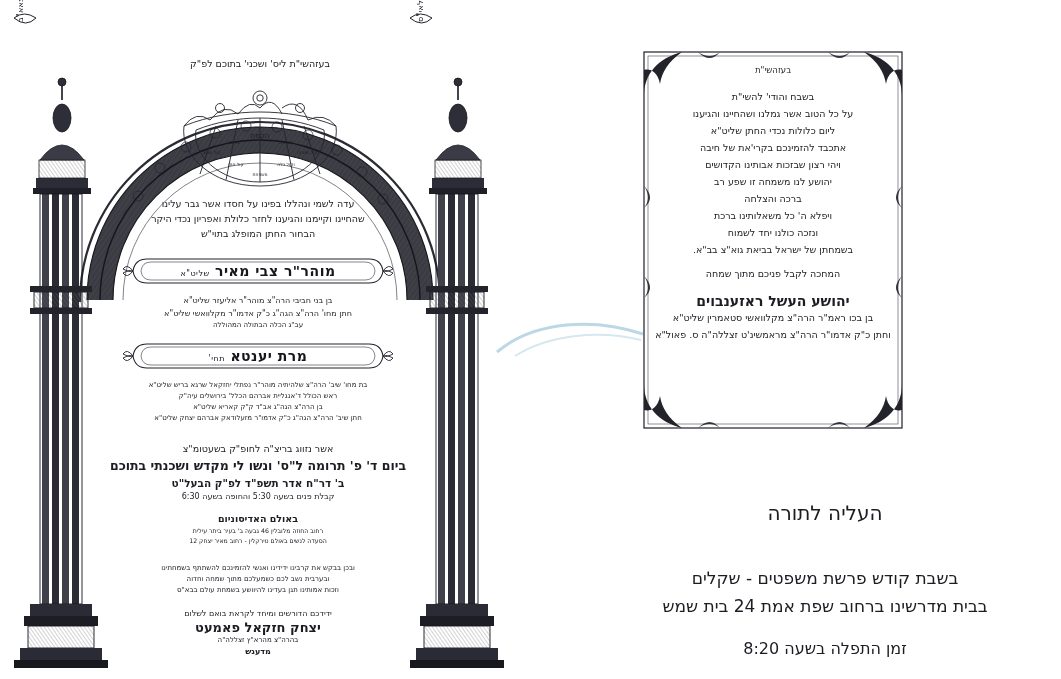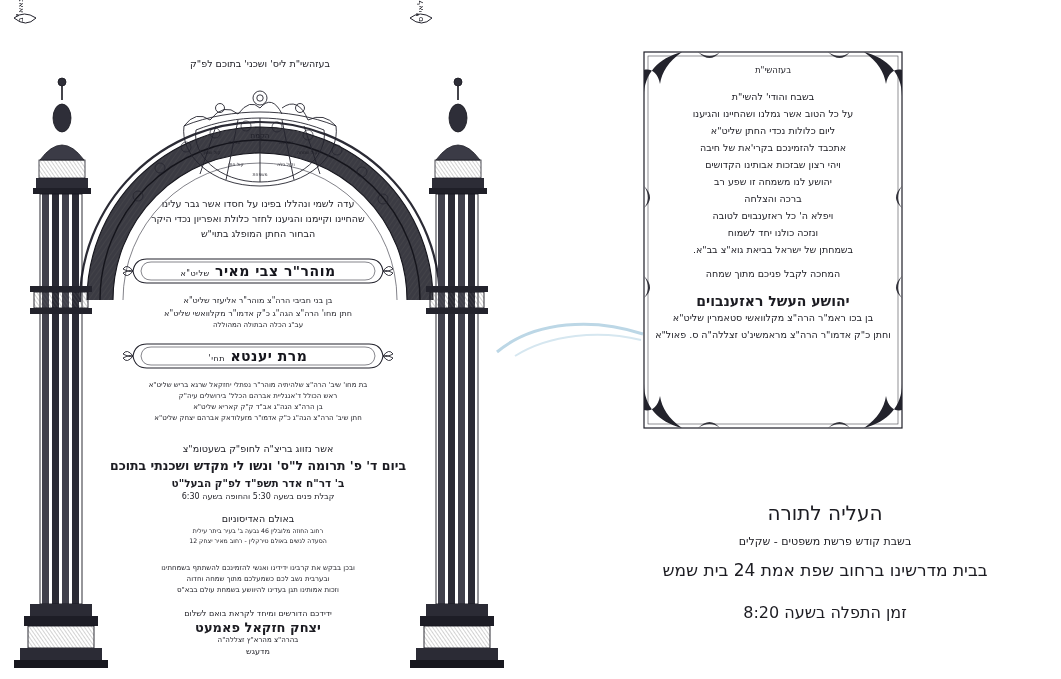--- a/index.html
+++ b/index.html
@@ -109,21 +109,21 @@
     font-weight: bold;
     direction: rtl;
     color: #15151c;
     letter-spacing: 0.5px;
   }
   .cartouche .nm .small {
     font-size: 8px;
     font-weight: normal;
   }
 
-  .bold-line { font-weight: normal; }
+  .bold-line { font-weight: bold; }
   .big-line { font-size: 12.5px; line-height: 19px; font-weight: bold; }
   .mid-line { font-size: 10.5px; line-height: 16px; font-weight: bold; }
 
   .sig {
     font-size: 13px;
     font-weight: bold;
     direction: rtl;
   }
 
   
@@ -158,21 +158,21 @@
   
   .bottom-right {
     position: absolute;
     left: 620px;
     top: 498px;
     width: 410px;
     direction: rtl;
     text-align: center;
   }
   .bottom-right .l1 { font-size: 20px; line-height: 30px; }
-  .bottom-right .l2 { font-size: 11px; line-height: 28px; }
+  .bottom-right .l2 { font-size: 17px; line-height: 28px; margin-top: 36px; }
   .bottom-right .l3 { font-size: 17px; line-height: 28px; }
   .bottom-right .l4 { font-size: 16px; line-height: 26px; margin-top: 16px; }
 
   
   .swash {
     position: absolute;
     left: 495px;
     top: 312px;
     width: 150px;
     height: 60px;
@@ -428,21 +428,21 @@
 
     <div class="card-body">
       <div class="ln hdr">בעזהשי"ת</div>
       <div class="ln">בשבח והודי' להשי"ת</div>
       <div class="ln">על כל הטוב אשר גמלנו ושהחיינו והגיענו</div>
       <div class="ln">ליום כלולות נכדי החתן שליט"א</div>
       <div class="ln">אתכבד להזמינכם בקרי'את של חיבה</div>
       <div class="ln">ויהי רצון שבזכות אבותינו הקדושים</div>
       <div class="ln">יהושע לנו משמחה זו שפע רב</div>
       <div class="ln">ברכה והצלחה</div>
-      <div class="ln">ויפלא ה' כל ראזענבוים לטובה</div>
+      <div class="ln">ויפלא ה' כל משאלותינו ברכת</div>
       <div class="ln">ונזכה כולנו יחד לשמוח</div>
       <div class="ln">בשמחתן של ישראל בביאת גוא"צ בב"א.</div>
       <div class="gap-s"></div>
       <div class="ln">המחכה לקבל פניכם מתוך שמחה</div>
       <div class="gap-s"></div>
       <div class="card-sig">יהושע העשל ראזענבוים</div>
       <div class="ln tiny">בן בכו ראמ"ר הרה"צ מקלוואשי סטאמרין שליט"א</div>
       <div class="ln tiny">וחתן כ"ק אדמו"ר הרה"צ מראמשינ'ט זצללה"ה ס. פאול"א</div>
     </div>
   </div>

